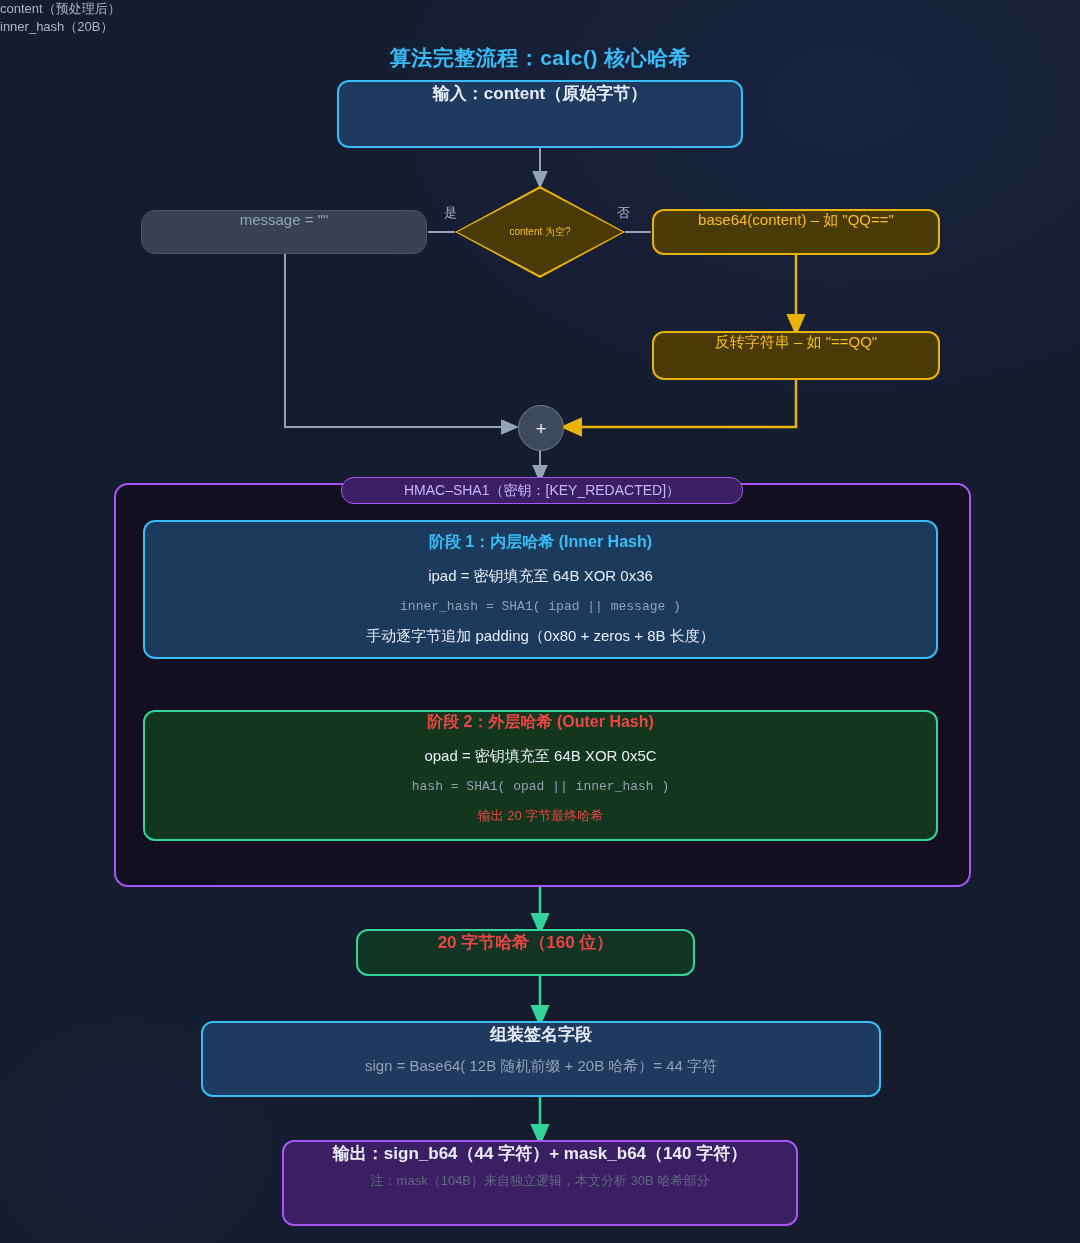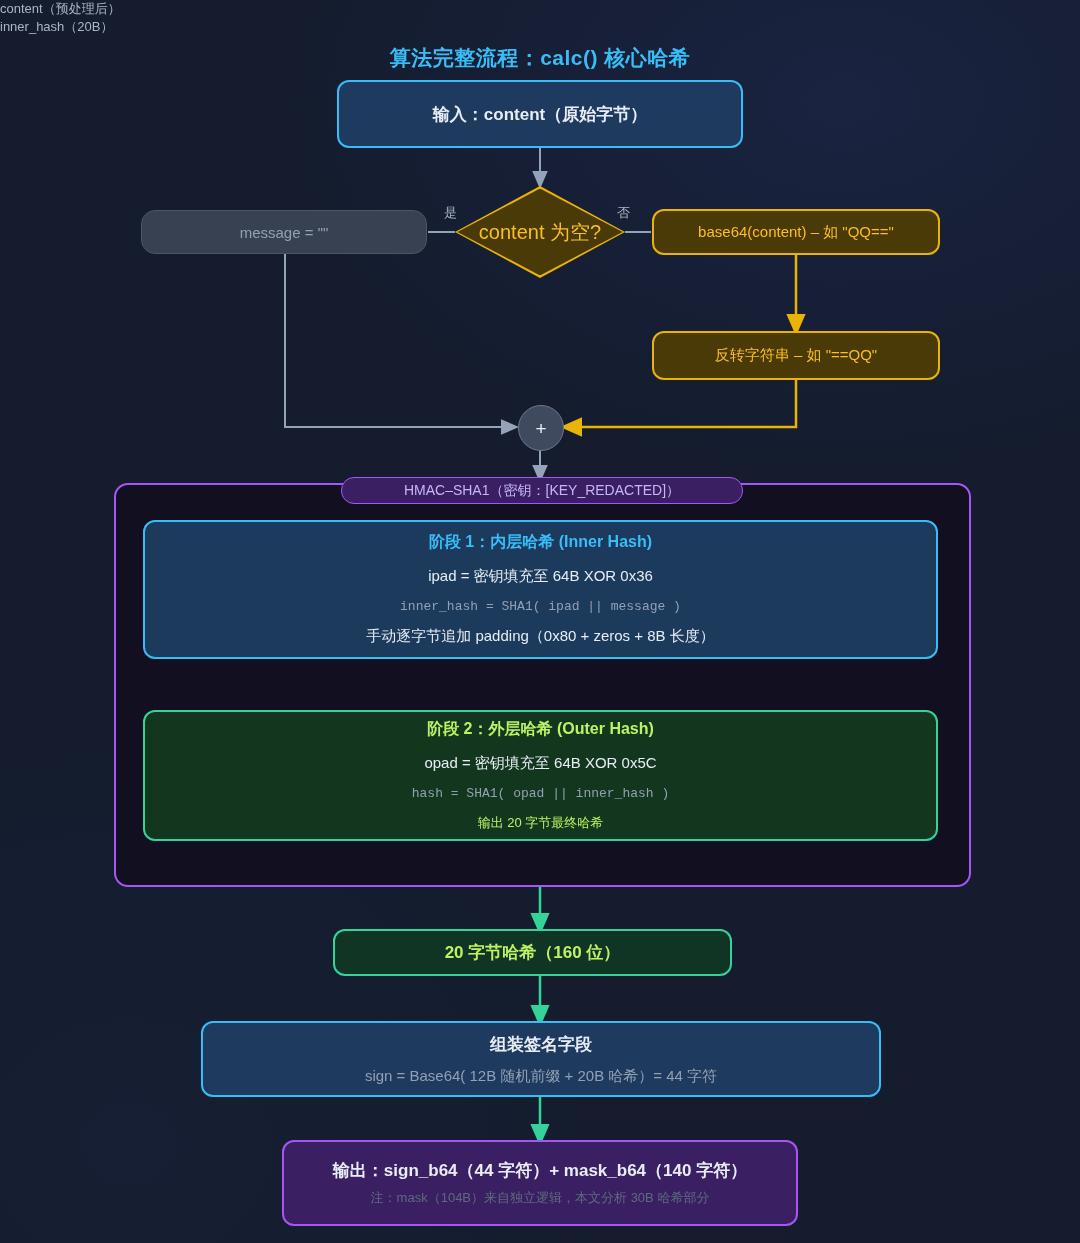--- a/index.html
+++ b/index.html
@@ -10,64 +10,64 @@
       radial-gradient(900px 600px at 78% 8%, #1a2340 0%, rgba(20,28,46,0) 62%),
       radial-gradient(800px 700px at 12% 92%, #161f33 0%, rgba(20,28,46,0) 60%);
     font-family:"Liberation Sans","DejaVu Sans",sans-serif;
     overflow:hidden;
     -webkit-font-smoothing:antialiased;
   }
   .stage{position:relative;width:1080px;height:1243px;}
 
   
   .node{position:absolute;box-sizing:border-box;display:flex;flex-direction:column;
-        align-items:center;justify-content:center;text-align:center;border-radius:12px;}
+        align-items:center;text-align:center;border-radius:12px;}
 
   
   .title{position:absolute;left:0;top:44px;width:1080px;text-align:center;
     color:#38bdf8;font-size:21px;font-weight:bold;letter-spacing:.5px;}
 
   
   .n-blue{background:#1e3a5f;border:2px solid #38bdf8;}
   .n-gray{background:#374151;border:1.5px solid #4b5563;border-radius:14px;}
   .n-amber{background:#4a3a08;border:2px solid #eab308;}
   .n-green{background:#113524;border:2px solid #34d399;}
   .n-purple{background:#3b1f63;border:2px solid #a855f7;}
   .n-innerblue{background:#1b3a5c;border:2px solid #38bdf8;}
   .n-outergreen{background:#13361f;border:2px solid #34d399;}
 
   .t-blue{color:#38bdf8;}
-  .t-green{color:#bef264;}
+  .t-green{color:#ef4444;}
   .t-amber{color:#fbbf24;}
   .t-white{color:#e8edf5;}
   .t-dim{color:#93a0b4;}
   .t-dimmer{color:#5d6a7e;}
 
   .lbl-strong{font-size:17px;font-weight:bold;}
   .lbl-mid{font-size:15px;}
   .lbl-small{font-size:13px;}
   .mono{font-family:"Liberation Mono","DejaVu Sans Mono",monospace;}
 
   
   #box-input{left:337px;top:80px;width:406px;height:68px;}
   #box-message{left:141px;top:210px;width:286px;height:44px;}
   #box-base64{left:652px;top:209px;width:288px;height:46px;}
   #box-reverse{left:652px;top:331px;width:288px;height:49px;}
-  #box-hash20{left:333px;top:929px;width:399px;height:47px;}
+  #box-hash20{left:356px;top:929px;width:339px;height:47px;}
   #box-assemble{left:201px;top:1021px;width:680px;height:76px;gap:11px;}
   #box-output{left:282px;top:1140px;width:516px;height:86px;gap:7px;}
 
   
   #diamond-empty{position:absolute;left:455px;top:186px;width:170px;height:92px;}
   #diamond-empty .shape-outline{position:absolute;inset:0;
     background:#eab308;clip-path:polygon(50% 0,100% 50%,50% 100%,0 50%);}
   #diamond-empty .shape-fill{position:absolute;left:2.4px;top:2.6px;right:2.4px;bottom:2.6px;
     background:#4a3a08;clip-path:polygon(50% 0,100% 50%,50% 100%,0 50%);}
   #diamond-empty .dtext{position:absolute;inset:0;display:flex;align-items:center;
-    justify-content:center;color:#fbbf24;font-size:20px;}
+    justify-content:center;color:#fbbf24;font-size:10px;}
 
   
   #merge-node{position:absolute;left:518px;top:405px;width:44px;height:44px;
     border-radius:50%;background:#3f4a5f;border:1.5px solid #6b7a90;
     display:flex;align-items:center;justify-content:center;
     color:#e8edf5;font-size:19px;line-height:1;}
 
   
   #hmac-container{position:absolute;left:114px;top:483px;width:853px;height:400px;
     background:#120f20;border:2px solid #a855f7;border-radius:14px;}

